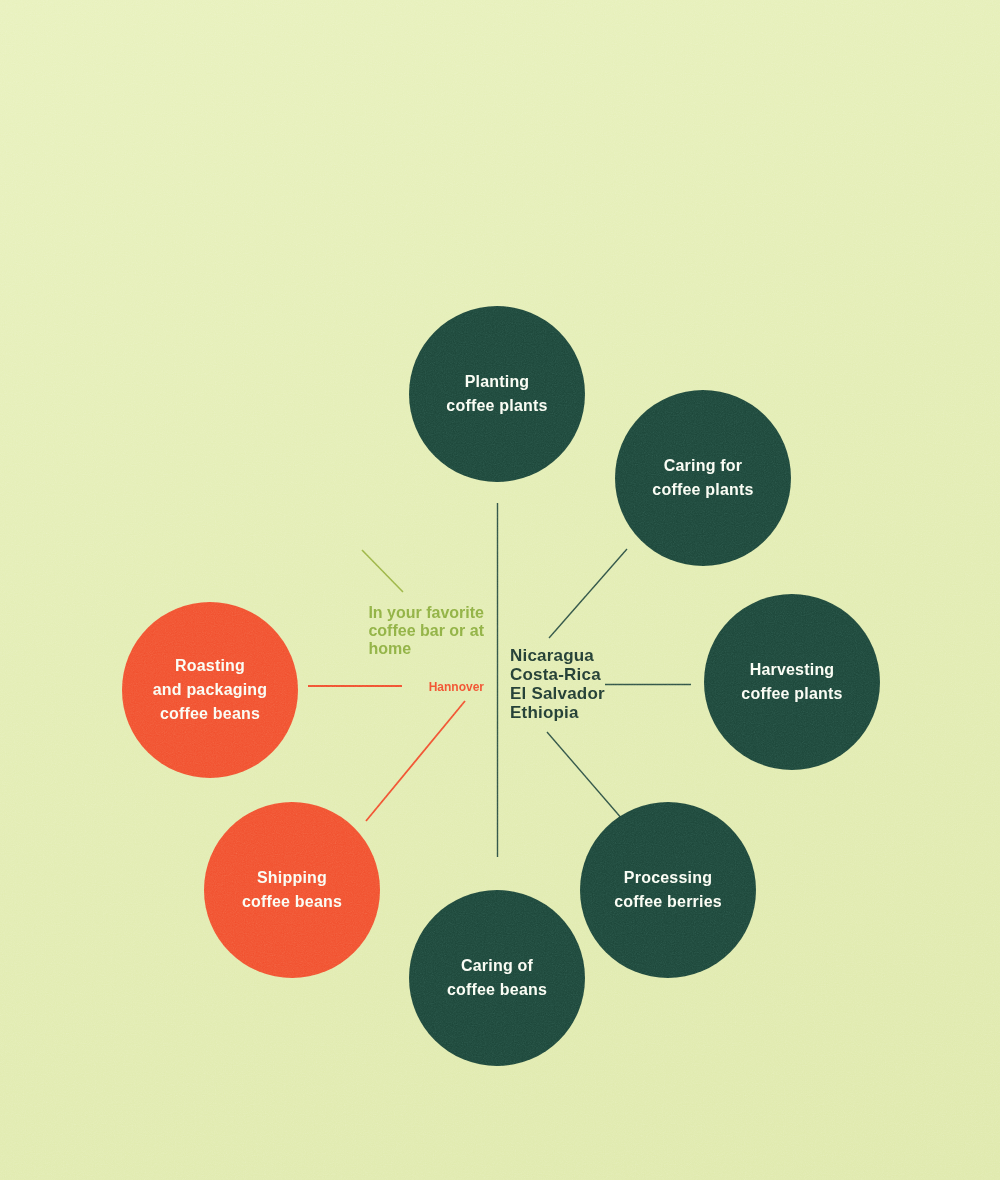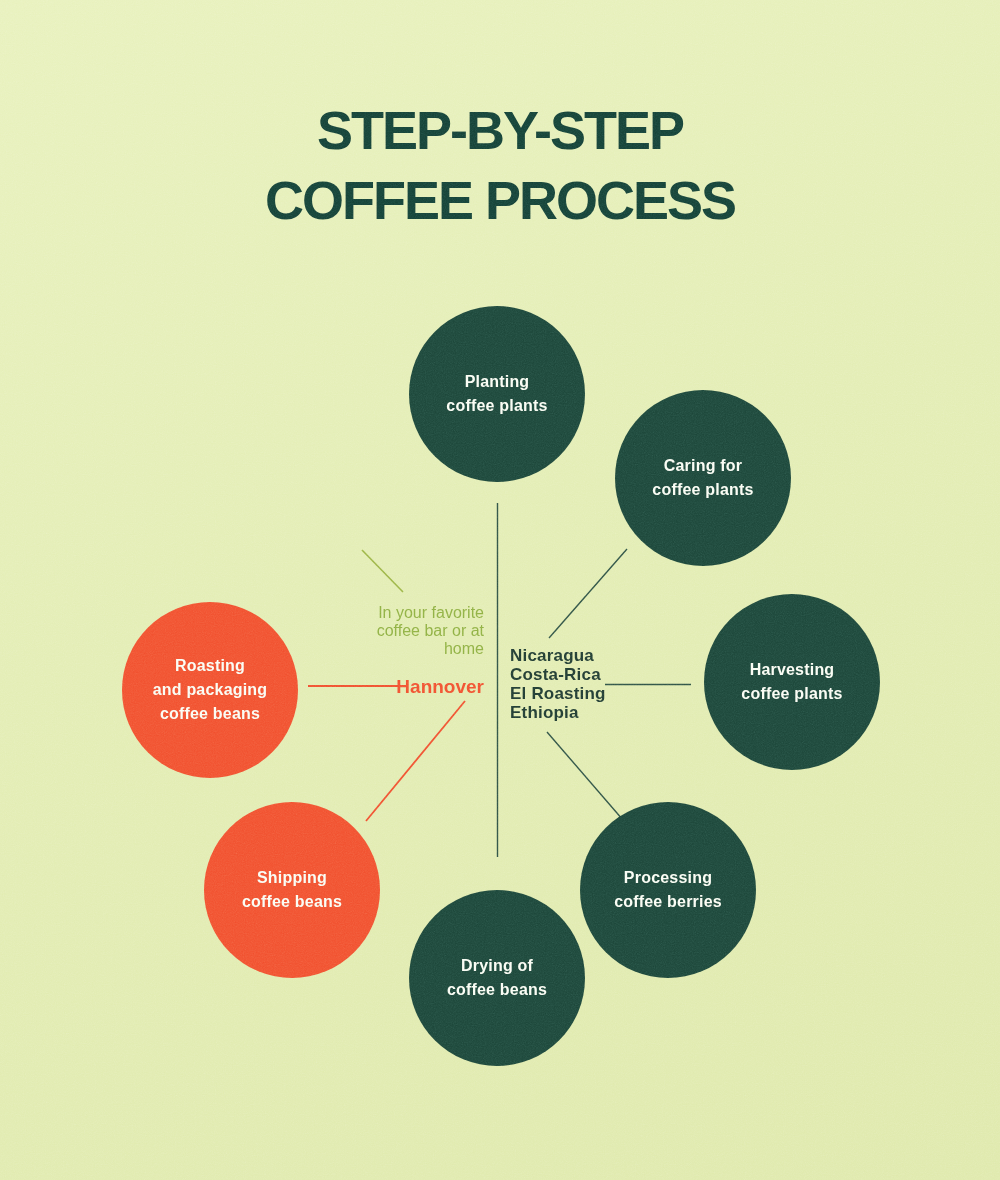--- a/index.html
+++ b/index.html
@@ -53,33 +53,32 @@
   .pos-harvesting { left: 704px; top: 594px; }
   .pos-processing { left: 580px; top: 802px; }
   .pos-drying     { left: 409px; top: 890px; }
   .pos-shipping   { left: 204px; top: 802px; align-items: center; }
   .pos-roasting   { left: 122px; top: 602px; }
   .pos-enjoying   { left: 204px; top: 390px; }
 
   .note-enjoy {
     position: absolute;
     top: 604px; right: 516px;
-    text-align: right;
     color: #8fb041;
     font-size: 16px;
     line-height: 18px;
-    font-weight: 400;
+    font-weight: 700;
     white-space: pre-line;
   }
   .note-city {
     position: absolute;
     top: 677px; right: 516px;
     text-align: right;
     color: #f1502e;
-    font-size: 19px;
+    font-size: 12px;
     line-height: 20px;
     font-weight: 700;
   }
   .note-countries {
     position: absolute;
     top: 646px; left: 510px;
     text-align: left;
     color: #203b31;
     font-size: 17px;
     line-height: 19px;
@@ -92,22 +91,20 @@
     mix-blend-mode: soft-light;
     opacity: 0.55;
     pointer-events: none;
   }
 </style>
 </head>
 <body>
 
 <div class="stage">
 
-  <h1 class="page-title">STEP-BY-STEP
-COFFEE PROCESS</h1>
 
   <svg class="connectors" width="1000" height="1180" viewBox="0 0 1000 1180">
     <line x1="497.5" y1="503" x2="497.5" y2="857" stroke-width="1.4" stroke="#2e5244"></line>
     <line x1="627" y1="549" x2="549" y2="638" stroke-width="1.4" stroke="#2e5244"></line>
     <line x1="605" y1="684.5" x2="691" y2="684.5" stroke-width="1.4" stroke="#2e5244"></line>
     <line x1="547" y1="732" x2="623" y2="820" stroke-width="1.4" stroke="#2e5244"></line>
     <line x1="465" y1="701" x2="366" y2="821" stroke-width="1.8" stroke="#f1502e"></line>
     <line x1="308" y1="686" x2="402" y2="686" stroke-width="1.8" stroke="#f1502e"></line>
     <line x1="362" y1="550" x2="403" y2="592" stroke-width="1.6" stroke="#9cb544"></line>
   </svg>
@@ -122,40 +119,40 @@
   </div>
   <div class="circle dark pos-harvesting">
     <span class="circle-label">Harvesting
 coffee plants</span>
   </div>
   <div class="circle dark pos-processing">
     <span class="circle-label">Processing
 coffee berries</span>
   </div>
   <div class="circle dark pos-drying">
-    <span class="circle-label">Drying of
+    <span class="circle-label">Caring of
 coffee beans</span>
   </div>
   <div class="circle orange pos-shipping">
     <span class="circle-label">Shipping
 coffee beans</span>
   </div>
   <div class="circle orange pos-roasting">
     <span class="circle-label">Roasting
 and packaging
 coffee beans</span>
   </div>
 
   <div class="note-enjoy">In your favorite
 coffee bar or at
 home</div>
   <div class="note-city">Hannover</div>
   <div class="note-countries">Nicaragua
 Costa-Rica
-El Roasting
+El Salvador
 Ethiopia</div>
 
   <svg class="grain" width="1000" height="1180" aria-hidden="true">
     <defs>
       <filter id="grainF" x="0" y="0" width="100%" height="100%">
         <feTurbulence type="fractalNoise" baseFrequency="0.9" numOctaves="2" stitchTiles="stitch"></feTurbulence>
         <feColorMatrix type="saturate" values="0"></feColorMatrix>
       </filter>
     </defs>
     <rect width="1000" height="1180" filter="url(#grainF)"></rect>

